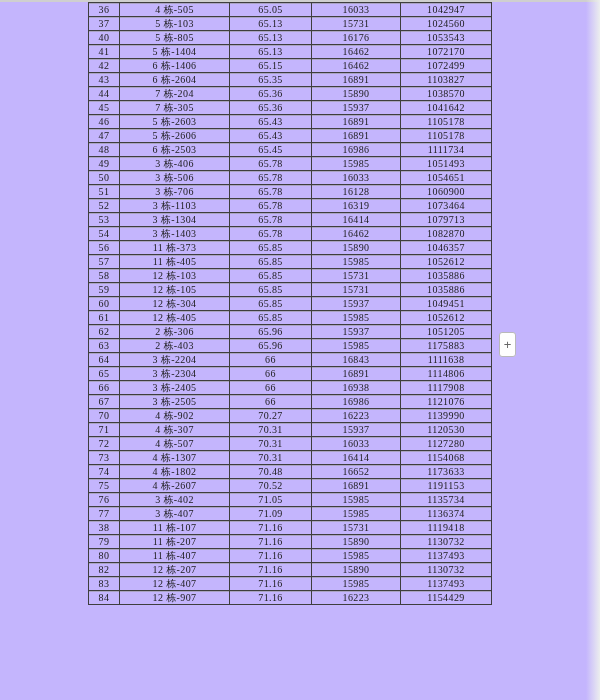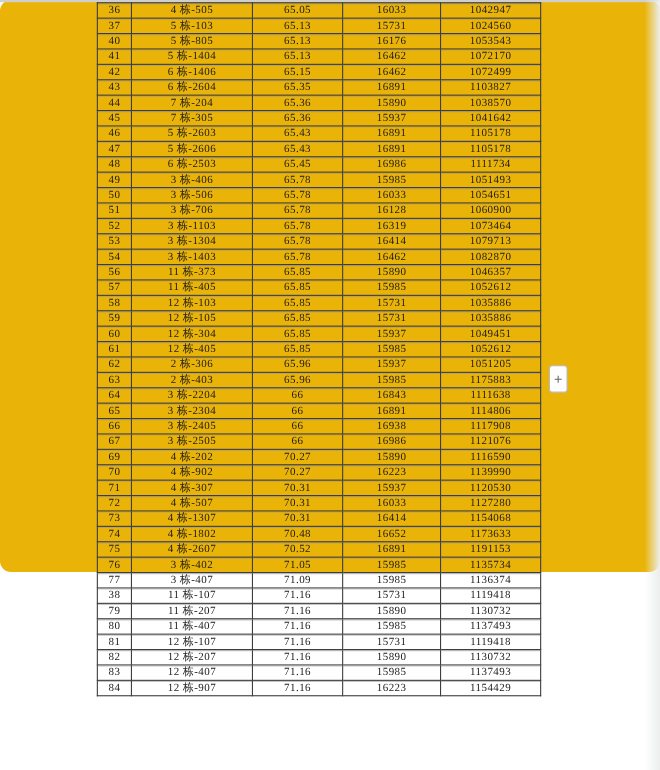--- a/index.html
+++ b/index.html
@@ -7,23 +7,22 @@
     padding: 0;
     width: 600px;
     height: 700px;
     background: #ffffff;
     overflow: hidden;
     font-family: "Liberation Serif", "DejaVu Serif", serif;
   }
   .page {
     position: relative;
     width: 600px;
-    height: 520px;
-    background: #eab308;
-    border-radius: 10px;
+    height: 700px;
+    background: #c4b5fd;
   }
   .top-strip {
     position: absolute;
     left: 0;
     top: 0;
     width: 600px;
     height: 2px;
     background: #cfcfcf;
   }
   .table-wrap {
@@ -292,27 +291,20 @@
             <td>1117908</td>
           </tr>
           <tr>
             <td>67</td>
             <td>3 栋-2505</td>
             <td>66</td>
             <td>16986</td>
             <td>1121076</td>
           </tr>
           <tr>
-            <td>69</td>
-            <td>4 栋-202</td>
-            <td>70.27</td>
-            <td>15890</td>
-            <td>1116590</td>
-          </tr>
-          <tr>
             <td>70</td>
             <td>4 栋-902</td>
             <td>70.27</td>
             <td>16223</td>
             <td>1139990</td>
           </tr>
           <tr>
             <td>71</td>
             <td>4 栋-307</td>
             <td>70.31</td>
@@ -374,27 +366,20 @@
             <td>71.16</td>
             <td>15890</td>
             <td>1130732</td>
           </tr>
           <tr>
             <td>80</td>
             <td>11 栋-407</td>
             <td>71.16</td>
             <td>15985</td>
             <td>1137493</td>
-          </tr>
-          <tr>
-            <td>81</td>
-            <td>12 栋-107</td>
-            <td>71.16</td>
-            <td>15731</td>
-            <td>1119418</td>
           </tr>
           <tr>
             <td>82</td>
             <td>12 栋-207</td>
             <td>71.16</td>
             <td>15890</td>
             <td>1130732</td>
           </tr>
           <tr>
             <td>83</td>

